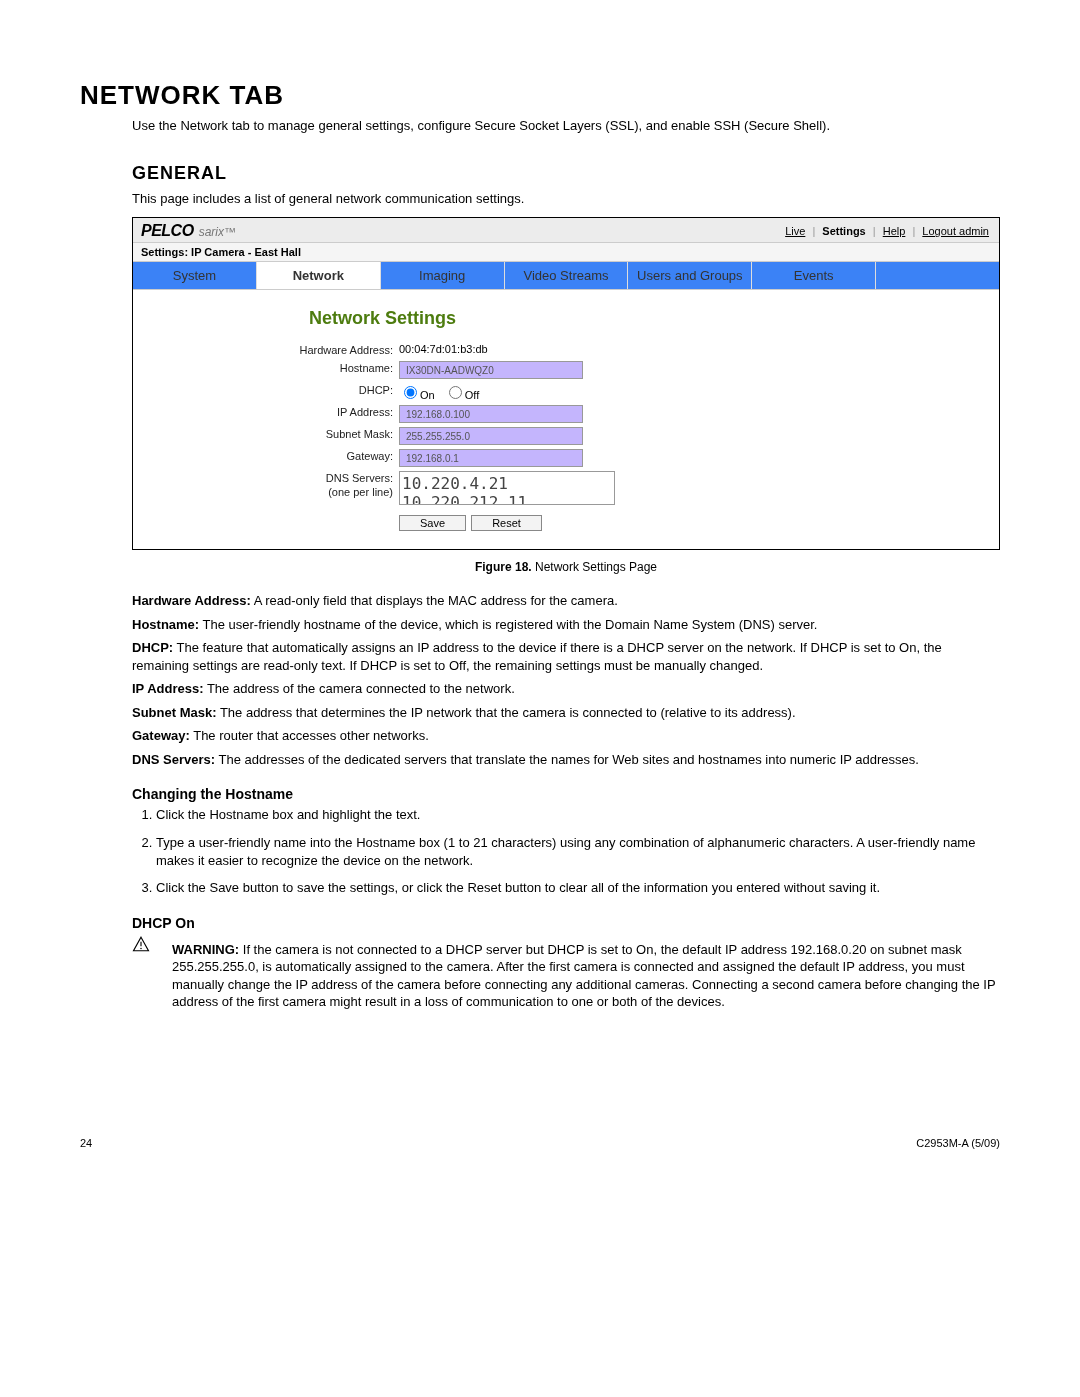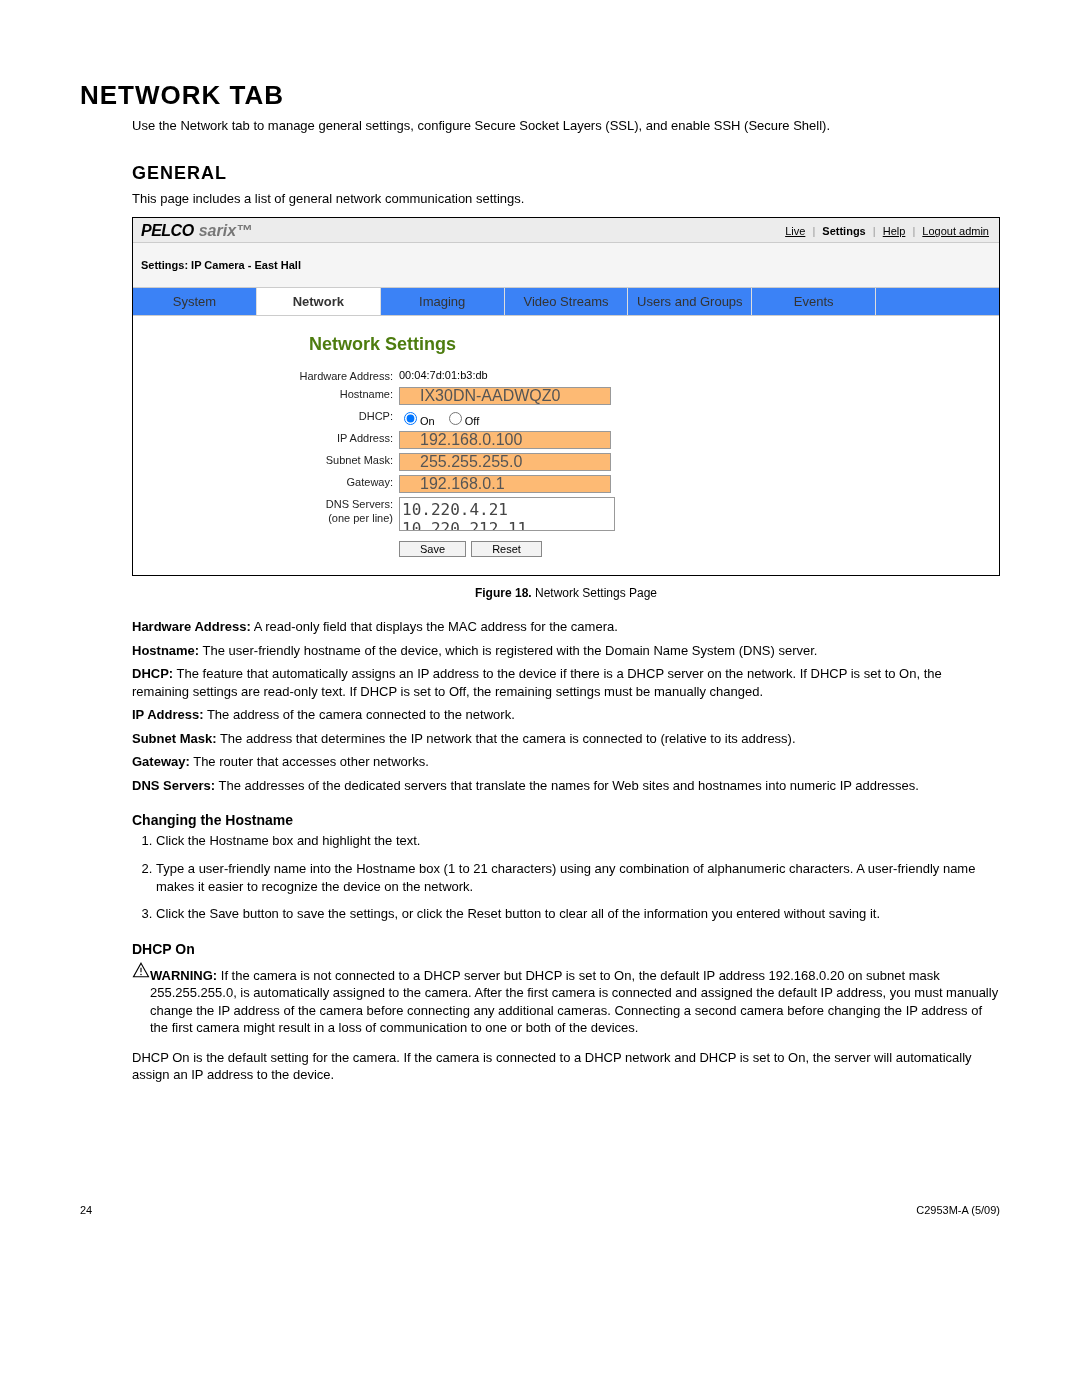--- a/index.html
+++ b/index.html
@@ -58,33 +58,33 @@
   .brand {
     font-weight: 900;
     font-style: italic;
     font-size: 16px;
     letter-spacing: -0.5px;
     font-family: "Arial Black", Arial, sans-serif;
     display: inline-block;
   }
   .brand-sub {
     font-style: italic;
-    font-size: 16px;
+    font-size: 12px;
     color: #777;
-    font-weight: bold;
+    font-weight: normal;
     margin-left: 2px;
   }
   .top-links { font-size: 11px; text-align: center; }
   .top-links span { margin: 0 2px; text-decoration: underline; cursor: pointer; }
   .top-links .active { font-weight: bold; text-decoration: none; }
   .top-links .sep { text-decoration: none; color: #999; }
   .crumb {
     font-weight: bold;
     font-size: 11px;
-    padding: 16px 8px;
+    padding: 3px 8px;
     background: #f5f5f5;
     border-top: 1px solid #ccc;
     border-bottom: 1px solid #ccc;
   }
   .tabs {
     display: flex;
     font-size: 13px;
     background: #3b82f6;
     border-bottom: 1px solid #ccc;
   }
@@ -121,24 +121,24 @@
     text-align: right;
     padding-right: 6px;
     font-size: 11px;
     color: #222;
     line-height: 14px;
   }
   .form-row .val {
     font-size: 11px;
   }
   .form-row input[type="text"] {
-    font-size: 16px;
-    padding: 1px 20px;
+    font-size: 10px;
+    padding: 1px 6px;
     border: 1px solid #999;
-    background: #fdba74;
+    background: #c4b5fd;
     height: 14px;
     width: 170px;
     color: #555;
   }
   .form-row textarea {
     font-size: 16px;
     font-family: monospace;
     padding: 2px;
     border: 1px solid #999;
     width: 210px;
@@ -153,21 +153,21 @@
     font-size: 11px;
     padding: 1px 20px;
     border: 1px solid #888;
     background: #f3f3f3;
     cursor: pointer;
     margin-right: 2px;
   }
   .warn-row {
     display: flex;
     align-items: flex-start;
-    gap: 0;
+    gap: 22px;
   }
   .warn-text { flex: 1; }
 </style>
 </head>
 <body>
 
 <h1>NETWORK TAB</h1>
 <p class="indent">Use the Network tab to manage general settings, configure Secure Socket Layers (SSL), and enable SSH (Secure Shell).</p>
 
 <div class="indent">
@@ -266,19 +266,18 @@
   <div class="warn-row">
     <span>
       <svg viewBox="0 0 24 24" width="18" height="18">
           <path fill="none" stroke="#000" stroke-width="1.5" d="M12 3 L22 21 L2 21 Z"></path>
           <line x1="12" y1="9" x2="12" y2="15" stroke="#000" stroke-width="1.5"></line>
           <circle cx="12" cy="18" r="1" fill="#000"></circle>
         </svg>
     </span>
     <p class="warn-text"><b>WARNING:</b><span>  If the camera is not connected to a DHCP server but DHCP is set to On, the default IP address 192.168.0.20 on subnet mask 255.255.255.0, is automatically assigned to the camera. After the first camera is connected and assigned the default IP address, you must manually change the IP address of the camera before connecting any additional cameras. Connecting a second camera before changing the IP address of the first camera might result in a loss of communication to one or both of the devices.</span></p>
   </div>
-  <p>DHCP On is the default setting for the camera. If the camera is connected to a DHCP network and DHCP is set to On, the server will automatically assign an IP address to the device.</p>
 </div>
 
 <div class="footer">
   <span>24</span>
   <span>C2953M-A (5/09)</span>
 </div>
 
 </body></html>

